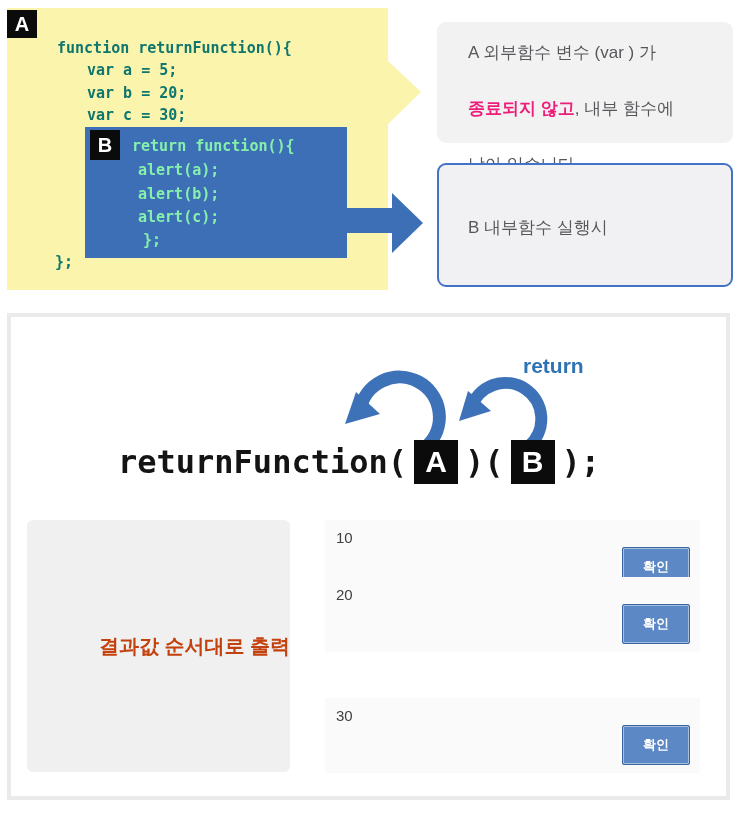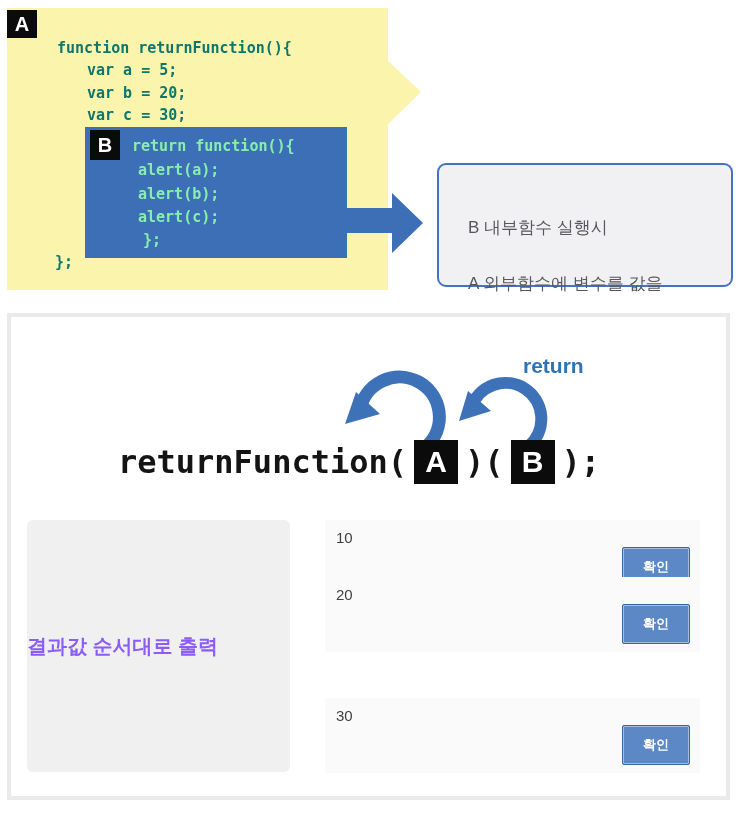--- a/index.html
+++ b/index.html
@@ -59,22 +59,22 @@
   }
   .argbox {
     width:44px; height:44px; background:#0b0b0b; color:#ffffff;
     display:flex; align-items:center; justify-content:center;
     font-family:"Liberation Sans", sans-serif; font-weight:bold; font-size:30px;
     margin:0 7px;
   }
   .caption-box {
     position:absolute; left:27px; top:520px; width:263px; height:252px;
     background:#F0F0F0; border-radius:6px;
-    display:flex; align-items:center; justify-content:flex-start;
-    font-size:20px; font-weight:bold; color:#8b5cf6;
+    display:flex; align-items:center; justify-content:flex-end;
+    font-size:20px; font-weight:bold; color:#c2410c;
   }
   .alert-card {
     position:absolute; left:325px; width:375px; height:75px; background:#FAFAFA;
   }
   .alert-1 { top:520px; } .alert-2 { top:577px;text-decoration:underline; } .alert-3 { top:698px; }
   .alert-value { position:absolute; left:11px; top:9px; font-size:15px; color:#3f3f3f; }
   .confirm-btn {
     position:absolute; right:10px; bottom:8px; width:68px; height:40px;
     background:#5C88C5; border:1px solid #3A66A0; border-radius:2px;
     box-shadow: inset 0 0 0 1px rgba(255,255,255,0.45);
@@ -100,24 +100,30 @@
       <div class="codeline" style="left:47px; top:10px;">return function(){</div>
       <div class="codeline" style="left:53px; top:34px;">alert(a);</div>
       <div class="codeline" style="left:53px; top:58px;">alert(b);</div>
       <div class="codeline" style="left:53px; top:81px;">alert(c);</div>
       <div class="codeline" style="left:58px; top:104px;">};</div>
     </div>
 
     <div class="codeline" style="left:48px; top:245px;">};</div>
   </div>
 
+  <div class="callout callout-top">
+    <div class="callout-text"><span>A 외부함수 변수 (var ) 가</span><br>
+      <span class="pink">종료되지 않고</span><span>, 내부 함수에</span><br>
+      <span>남아 있습니다.</span>
+    </div>
+  </div>
 
   <div class="callout callout-bottom">
     <div class="callout-text"><span>B 내부함수 실행시</span><br>
-      <span>A 외부함수에 변수를 값을</span><br>
+      <br>
     </div>
   </div>
 
   <div class="panel"></div>
 
   <svg class="arrows" viewBox="0 0 743 813" xmlns="http://www.w3.org/2000/svg">
 
     <polygon points="362,78 387,78 387,60 421,92 387,125 387,110 362,110" fill="#FBF4AD"></polygon>
 
     <polygon points="344,208 392,208 392,193 423,223 392,253 392,233 344,233" fill="#3C6FB6"></polygon>

